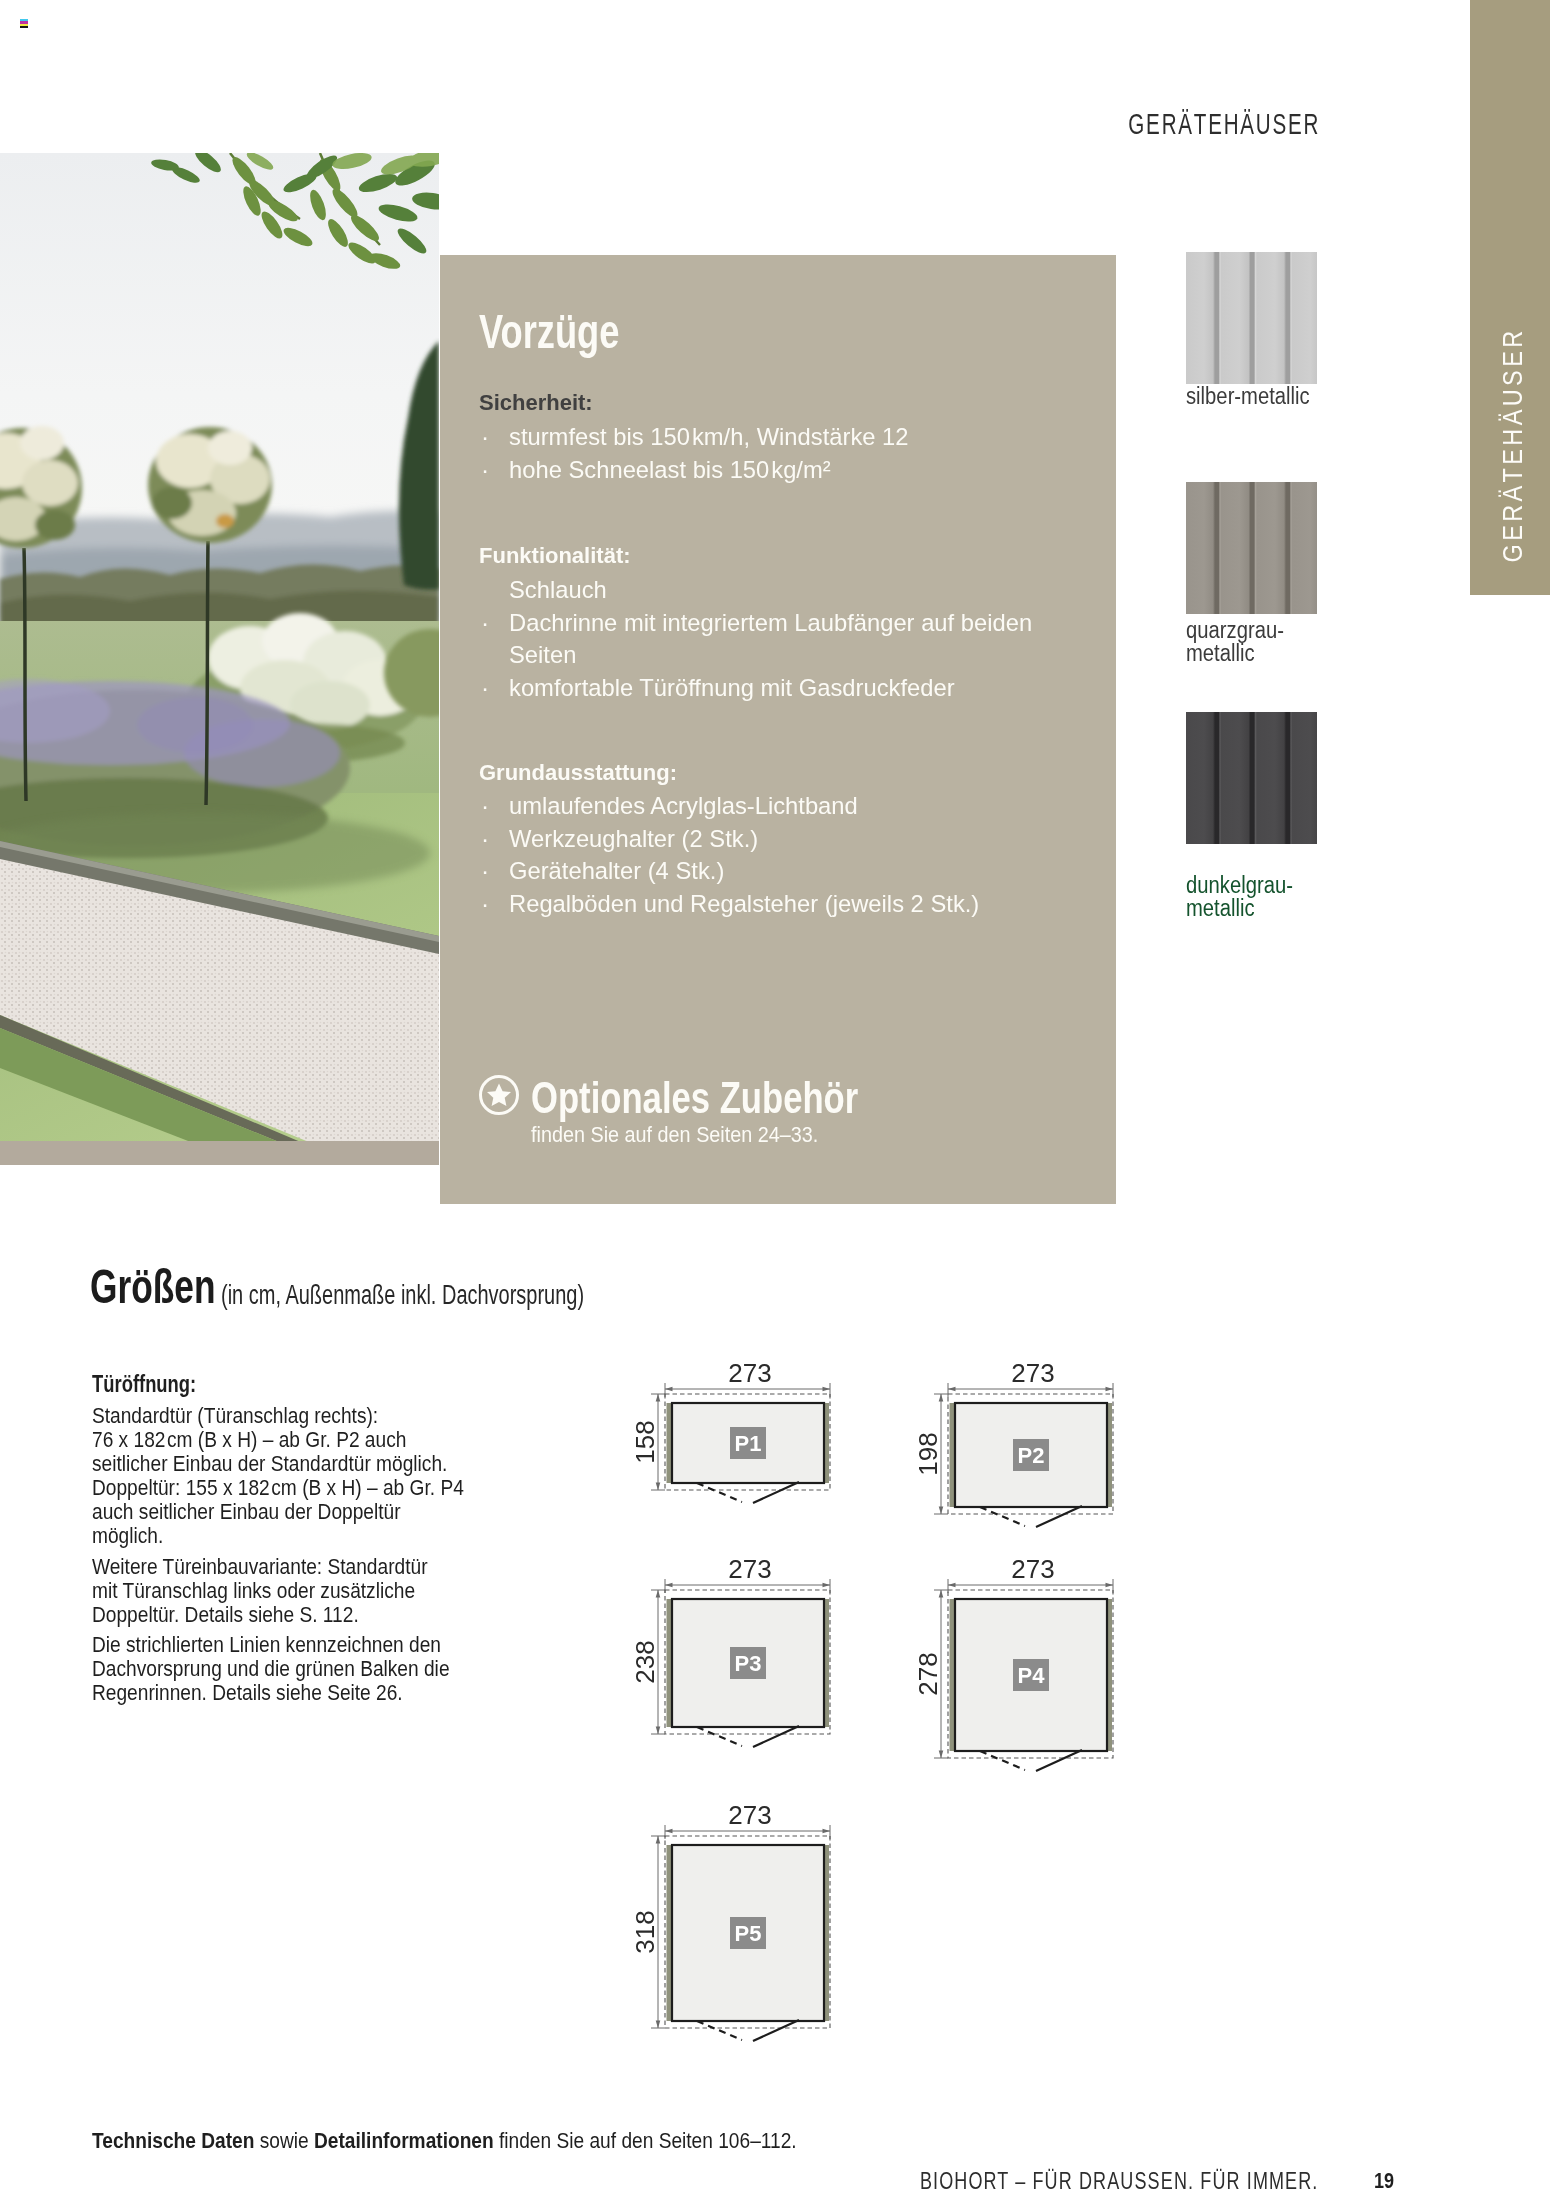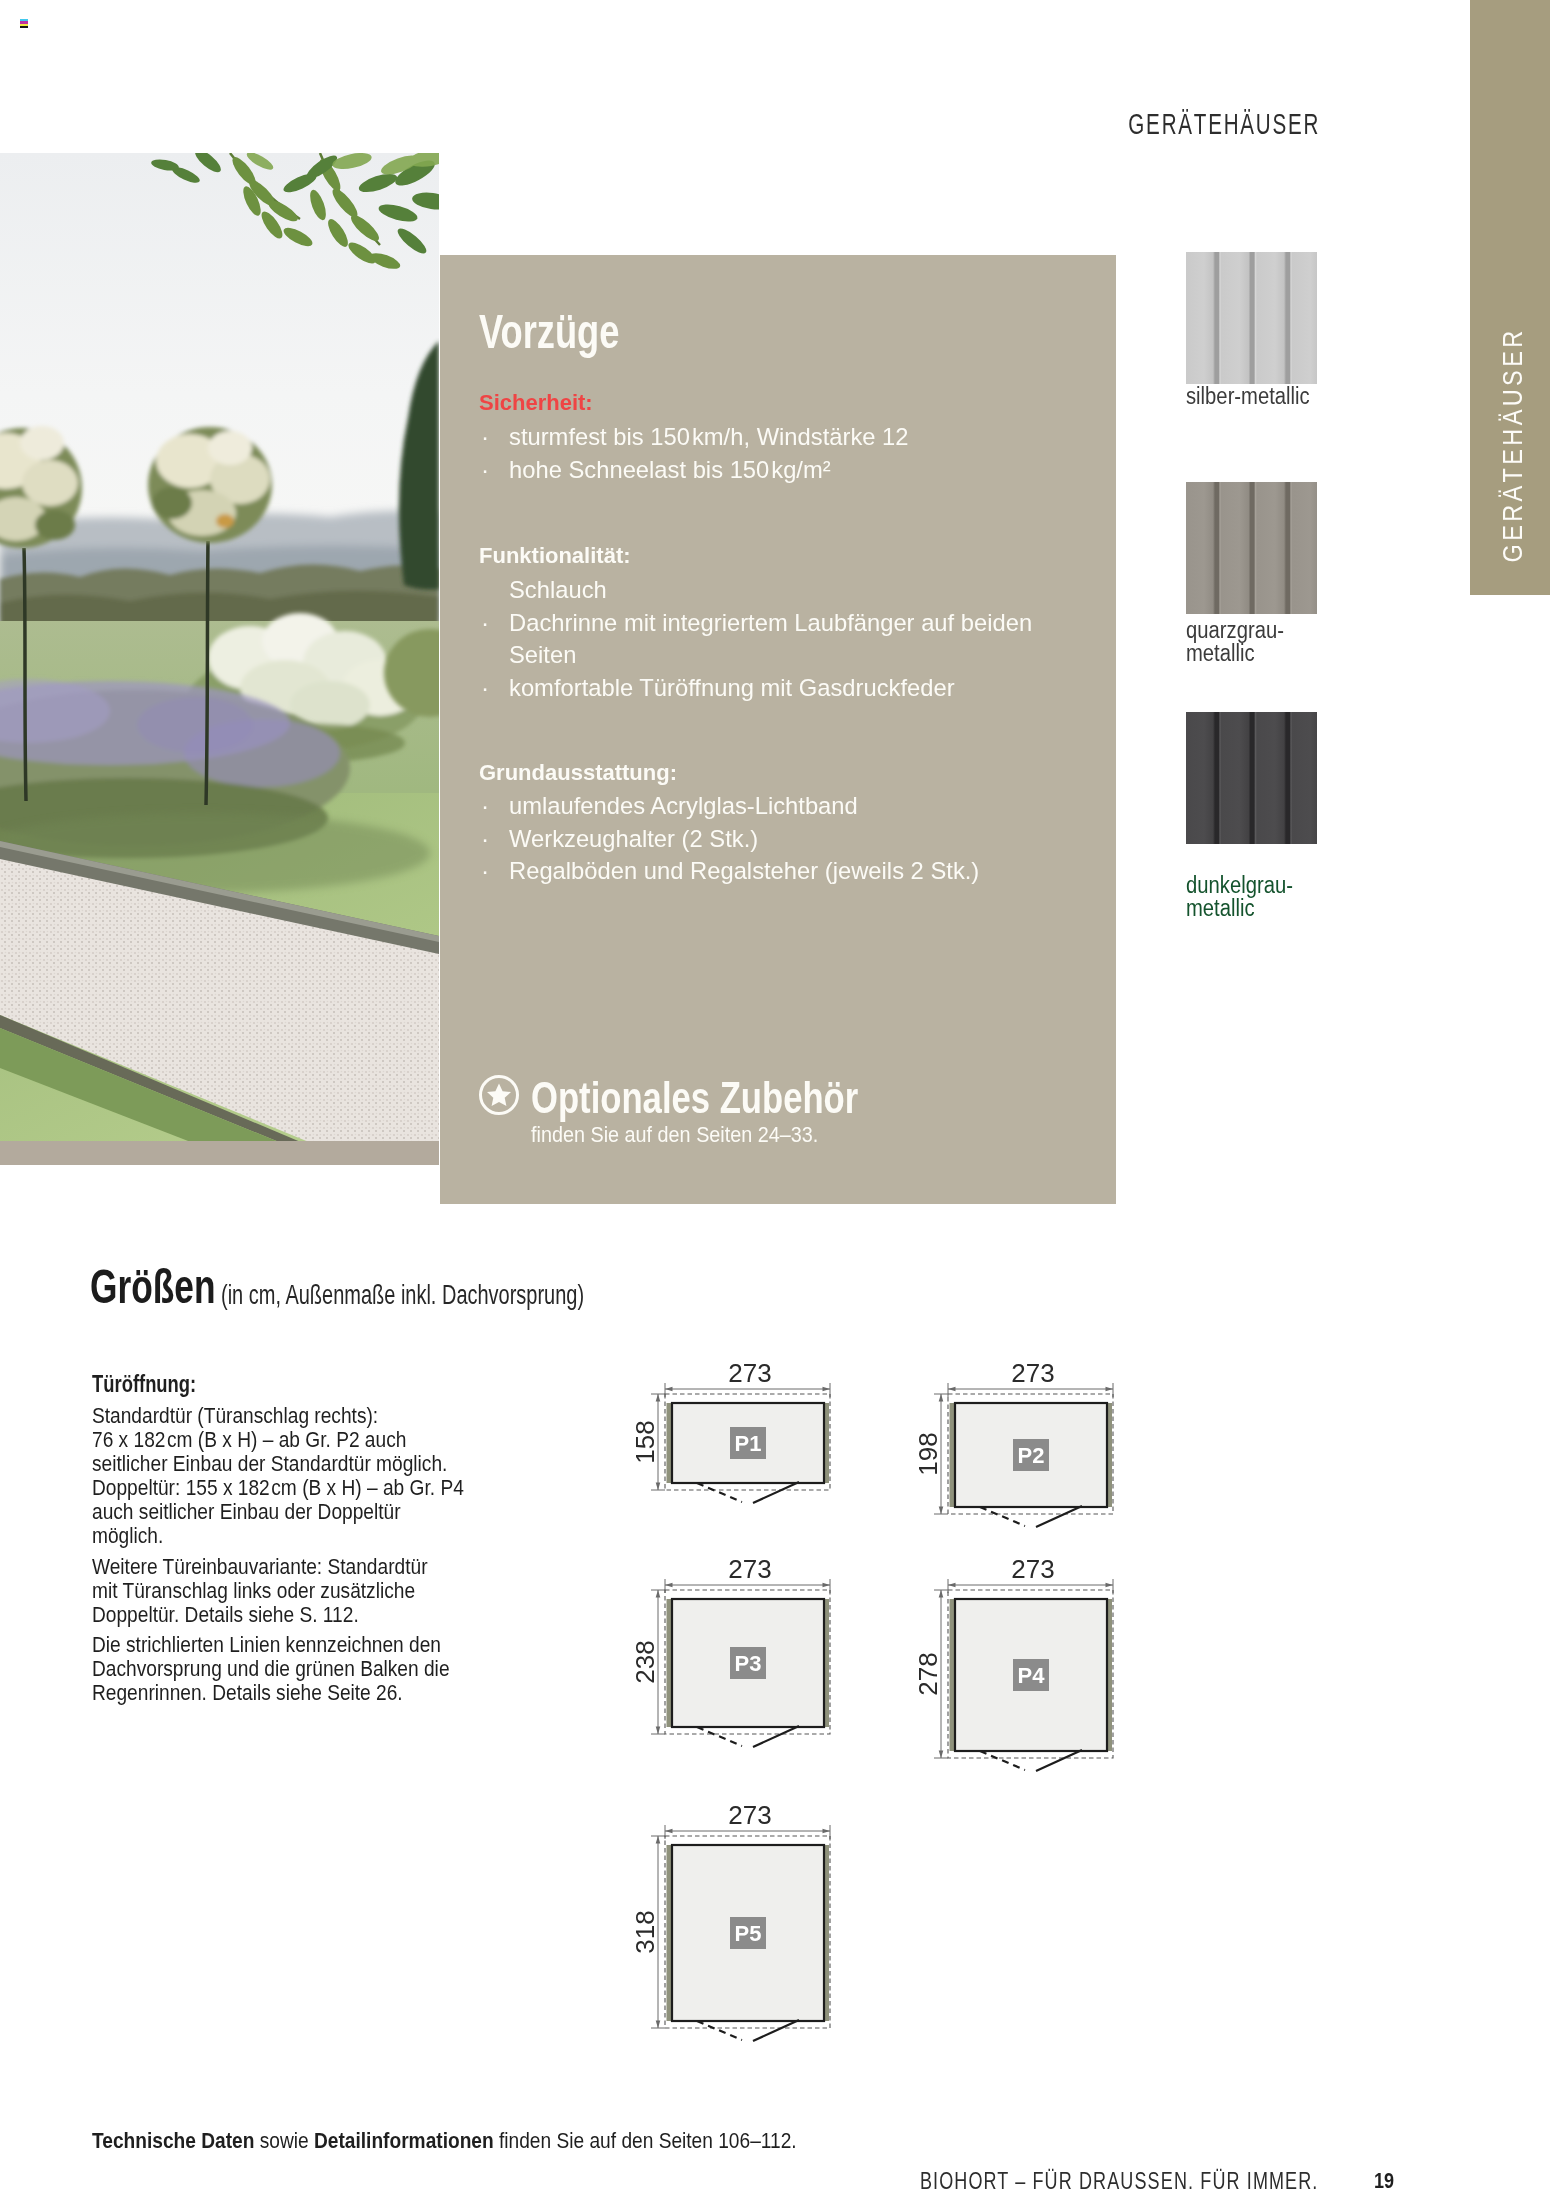--- a/index.html
+++ b/index.html
@@ -173,21 +173,21 @@
 </svg>
 </div>
 
 <div class="abs" style="left:440px;top:255px;width:676px;height:949px;background:#b9b2a1;"></div>
 
 <div class="abs" style="left:479px;top:303px;">
   <span class="sqz" style="transform:scaleX(0.74);font-size:49px;font-weight:bold;color:#fcfbf6;">Vorzüge</span>
 </div>
 
 <div class="abs" style="left:479px;top:390px;">
-  <span class="sqz" style="transform:scaleX(1);font-size:22px;font-weight:bold;color:#ef4444;">Sicherheit:</span>
+  <span class="sqz" style="transform:scaleX(1);font-size:22px;font-weight:bold;color:#404040;">Sicherheit:</span>
 </div>
 
 <div class="abs" style="left:481px;top:420px;font-size:24.5px;color:#fcfbf6;line-height:33px;">
   <div><span style="display:inline-block;width:28px;">·</span><span class="sqz" style="transform:scaleX(0.97);">sturmfest bis 150 km/h, Windstärke 12</span></div>
   <div><span style="display:inline-block;width:28px;">·</span><span class="sqz" style="transform:scaleX(0.97);">hohe Schneelast bis 150 kg/m²</span></div>
 </div>
 
 <div class="abs" style="left:479px;top:543px;">
   <span class="sqz" style="transform:scaleX(1);font-size:22px;font-weight:bold;color:#fcfbf6;">Funktionalität:</span>
 </div>
@@ -199,20 +199,21 @@
   <div><span style="display:inline-block;width:28px;">·</span><span class="sqz" style="transform:scaleX(0.97);">komfortable Türöffnung mit Gasdruckfeder</span></div>
 </div>
 
 <div class="abs" style="left:479px;top:760px;">
   <span class="sqz" style="transform:scaleX(1);font-size:22px;font-weight:bold;color:#fcfbf6;">Grundausstattung:</span>
 </div>
 
 <div class="abs" style="left:481px;top:790px;font-size:24.5px;color:#fcfbf6;line-height:32.7px;">
   <div><span style="display:inline-block;width:28px;">·</span><span class="sqz" style="transform:scaleX(0.97);">umlaufendes Acrylglas-Lichtband</span></div>
   <div><span style="display:inline-block;width:28px;">·</span><span class="sqz" style="transform:scaleX(0.97);">Werkzeughalter (2 Stk.)</span></div>
+  <div><span style="display:inline-block;width:28px;">·</span><span class="sqz" style="transform:scaleX(0.97);">Gerätehalter (4 Stk.)</span></div>
   <div><span style="display:inline-block;width:28px;">·</span><span class="sqz" style="transform:scaleX(0.97);">Regalböden und Regalsteher (jeweils 2 Stk.)</span></div>
 </div>
 
 <div class="abs" style="left:478px;top:1074px;width:42px;height:42px;">
 <svg width="42" height="42" viewBox="0 0 42 42" xmlns="http://www.w3.org/2000/svg">
   <circle cx="21" cy="21" r="18.5" fill="none" stroke="#fcfbf6" stroke-width="3"></circle>
   <path d="M21 9.5 L24.6 17.2 L33 18.1 L26.7 23.8 L28.4 32.1 L21 27.9 L13.6 32.1 L15.3 23.8 L9 18.1 L17.4 17.2 Z" fill="#fcfbf6"></path>
 </svg>
 </div>
 

